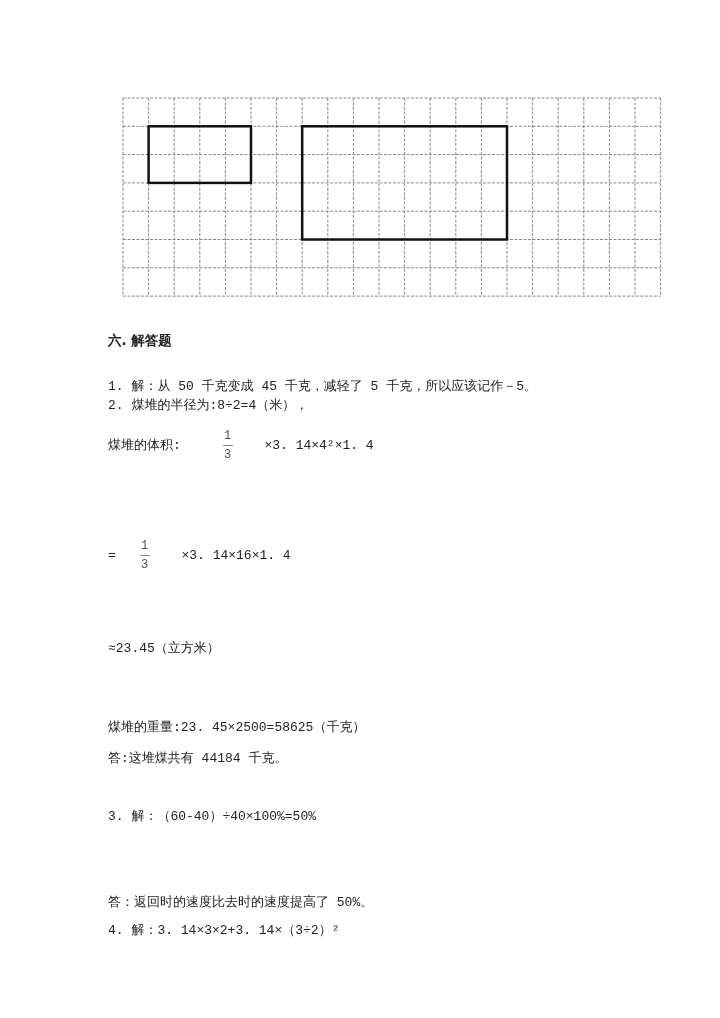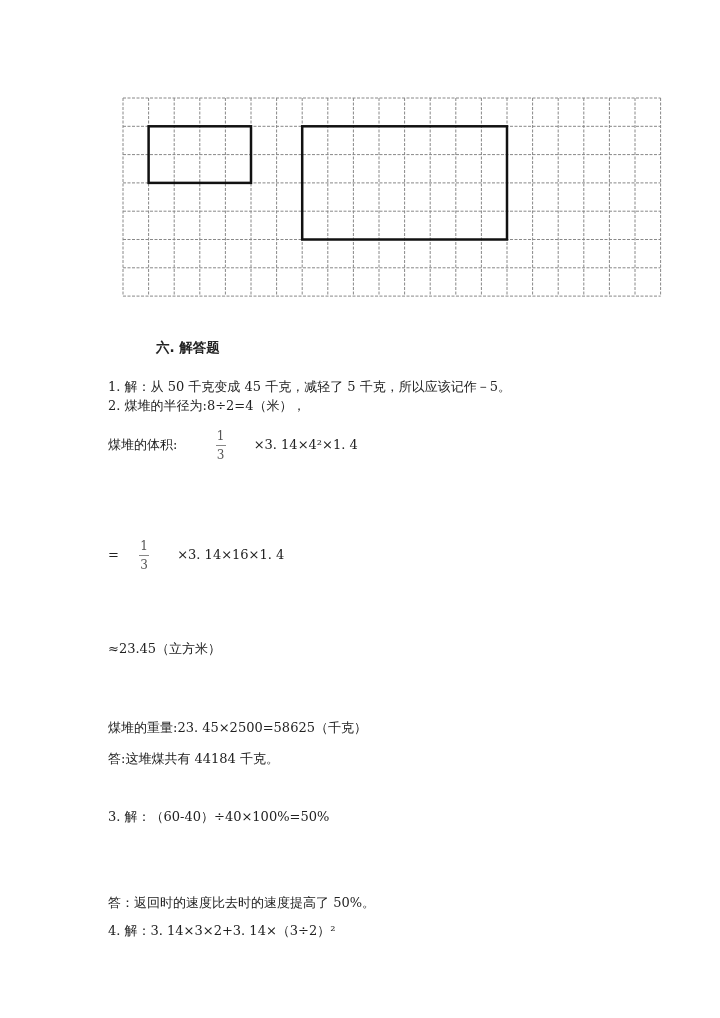--- a/index.html
+++ b/index.html
@@ -1,20 +1,20 @@
 <!DOCTYPE html>
 <html><head>
 <meta charset="utf-8">
 <style>
   html, body { margin: 0; padding: 0; background: #ffffff; }
   body { width: 720px; height: 1018px; position: relative; overflow: hidden;
          font-family: "DejaVu Serif", "Liberation Serif", serif; color: #222; }
   .grid { position: absolute; left: 122px; top: 97px; }
   .grid svg { display: block; }
-  .line { position: absolute; left: 108px; font-size: 13px; white-space: nowrap; line-height: 18px; }
+  .line { position: absolute; left: 108px; font-size: 13px; white-space: nowrap; line-height: 18px; font-family: Liberation Mono, monospace; }
   .title { font-weight: bold; font-size: 13.5px; font-family: "DejaVu Sans", "Liberation Sans", sans-serif; }
   .frac { display: inline-flex; flex-direction: column; align-items: center; vertical-align: middle;
           font-size: 12px; line-height: 14px; color: #555; margin: 0 24px 0 10px; }
   .frac .bar { width: 10px; height: 0; border-top: 1px solid #888; margin: 2px 0; }
 </style>
 </head>
 <body>
 
 <div class="grid">
   <svg id="grid-svg" width="540" height="202">
@@ -46,21 +46,21 @@
       <line x1="1" y1="85.9" x2="538.6" y2="85.9" stroke="#888888" stroke-width="1" stroke-dasharray="3,1.5"></line>
       <line x1="1" y1="114.2" x2="538.6" y2="114.2" stroke="#888888" stroke-width="1" stroke-dasharray="3,1.5"></line>
       <line x1="1" y1="142.5" x2="538.6" y2="142.5" stroke="#888888" stroke-width="1" stroke-dasharray="3,1.5"></line>
       <line x1="1" y1="170.8" x2="538.6" y2="170.8" stroke="#888888" stroke-width="1" stroke-dasharray="3,1.5"></line>
       <line x1="1" y1="199.1" x2="538.6" y2="199.1" stroke="#888888" stroke-width="1" stroke-dasharray="3,1.5"></line>
       <rect x="26.6" y="29.3" width="102.4" height="56.6" fill="none" stroke="#111" stroke-width="2.5"></rect>
       <rect x="180.20000000000002" y="29.3" width="204.8" height="113.2" fill="none" stroke="#111" stroke-width="2.5"></rect>
     </svg>
 </div>
 
-<div class="line title" style="top:338px;margin-left:48px;">六. 解答题</div>
+<div class="line title" style="top:331px;">六. 解答题</div>
 
 <div class="line" style="top:378px;">1. 解：从 50 千克变成 45 千克，减轻了 5 千克，所以应该记作－5。</div>
 <div class="line" style="top:397px;">2. 煤堆的半径为:8÷2=4（米），</div>
 
 <div class="line" style="top:429px;">
   <span>煤堆的体积:</span>
   <span class="frac" style="margin-left:34px;">
     <span>1</span>
     <span class="bar"></span>
     <span>3</span>

